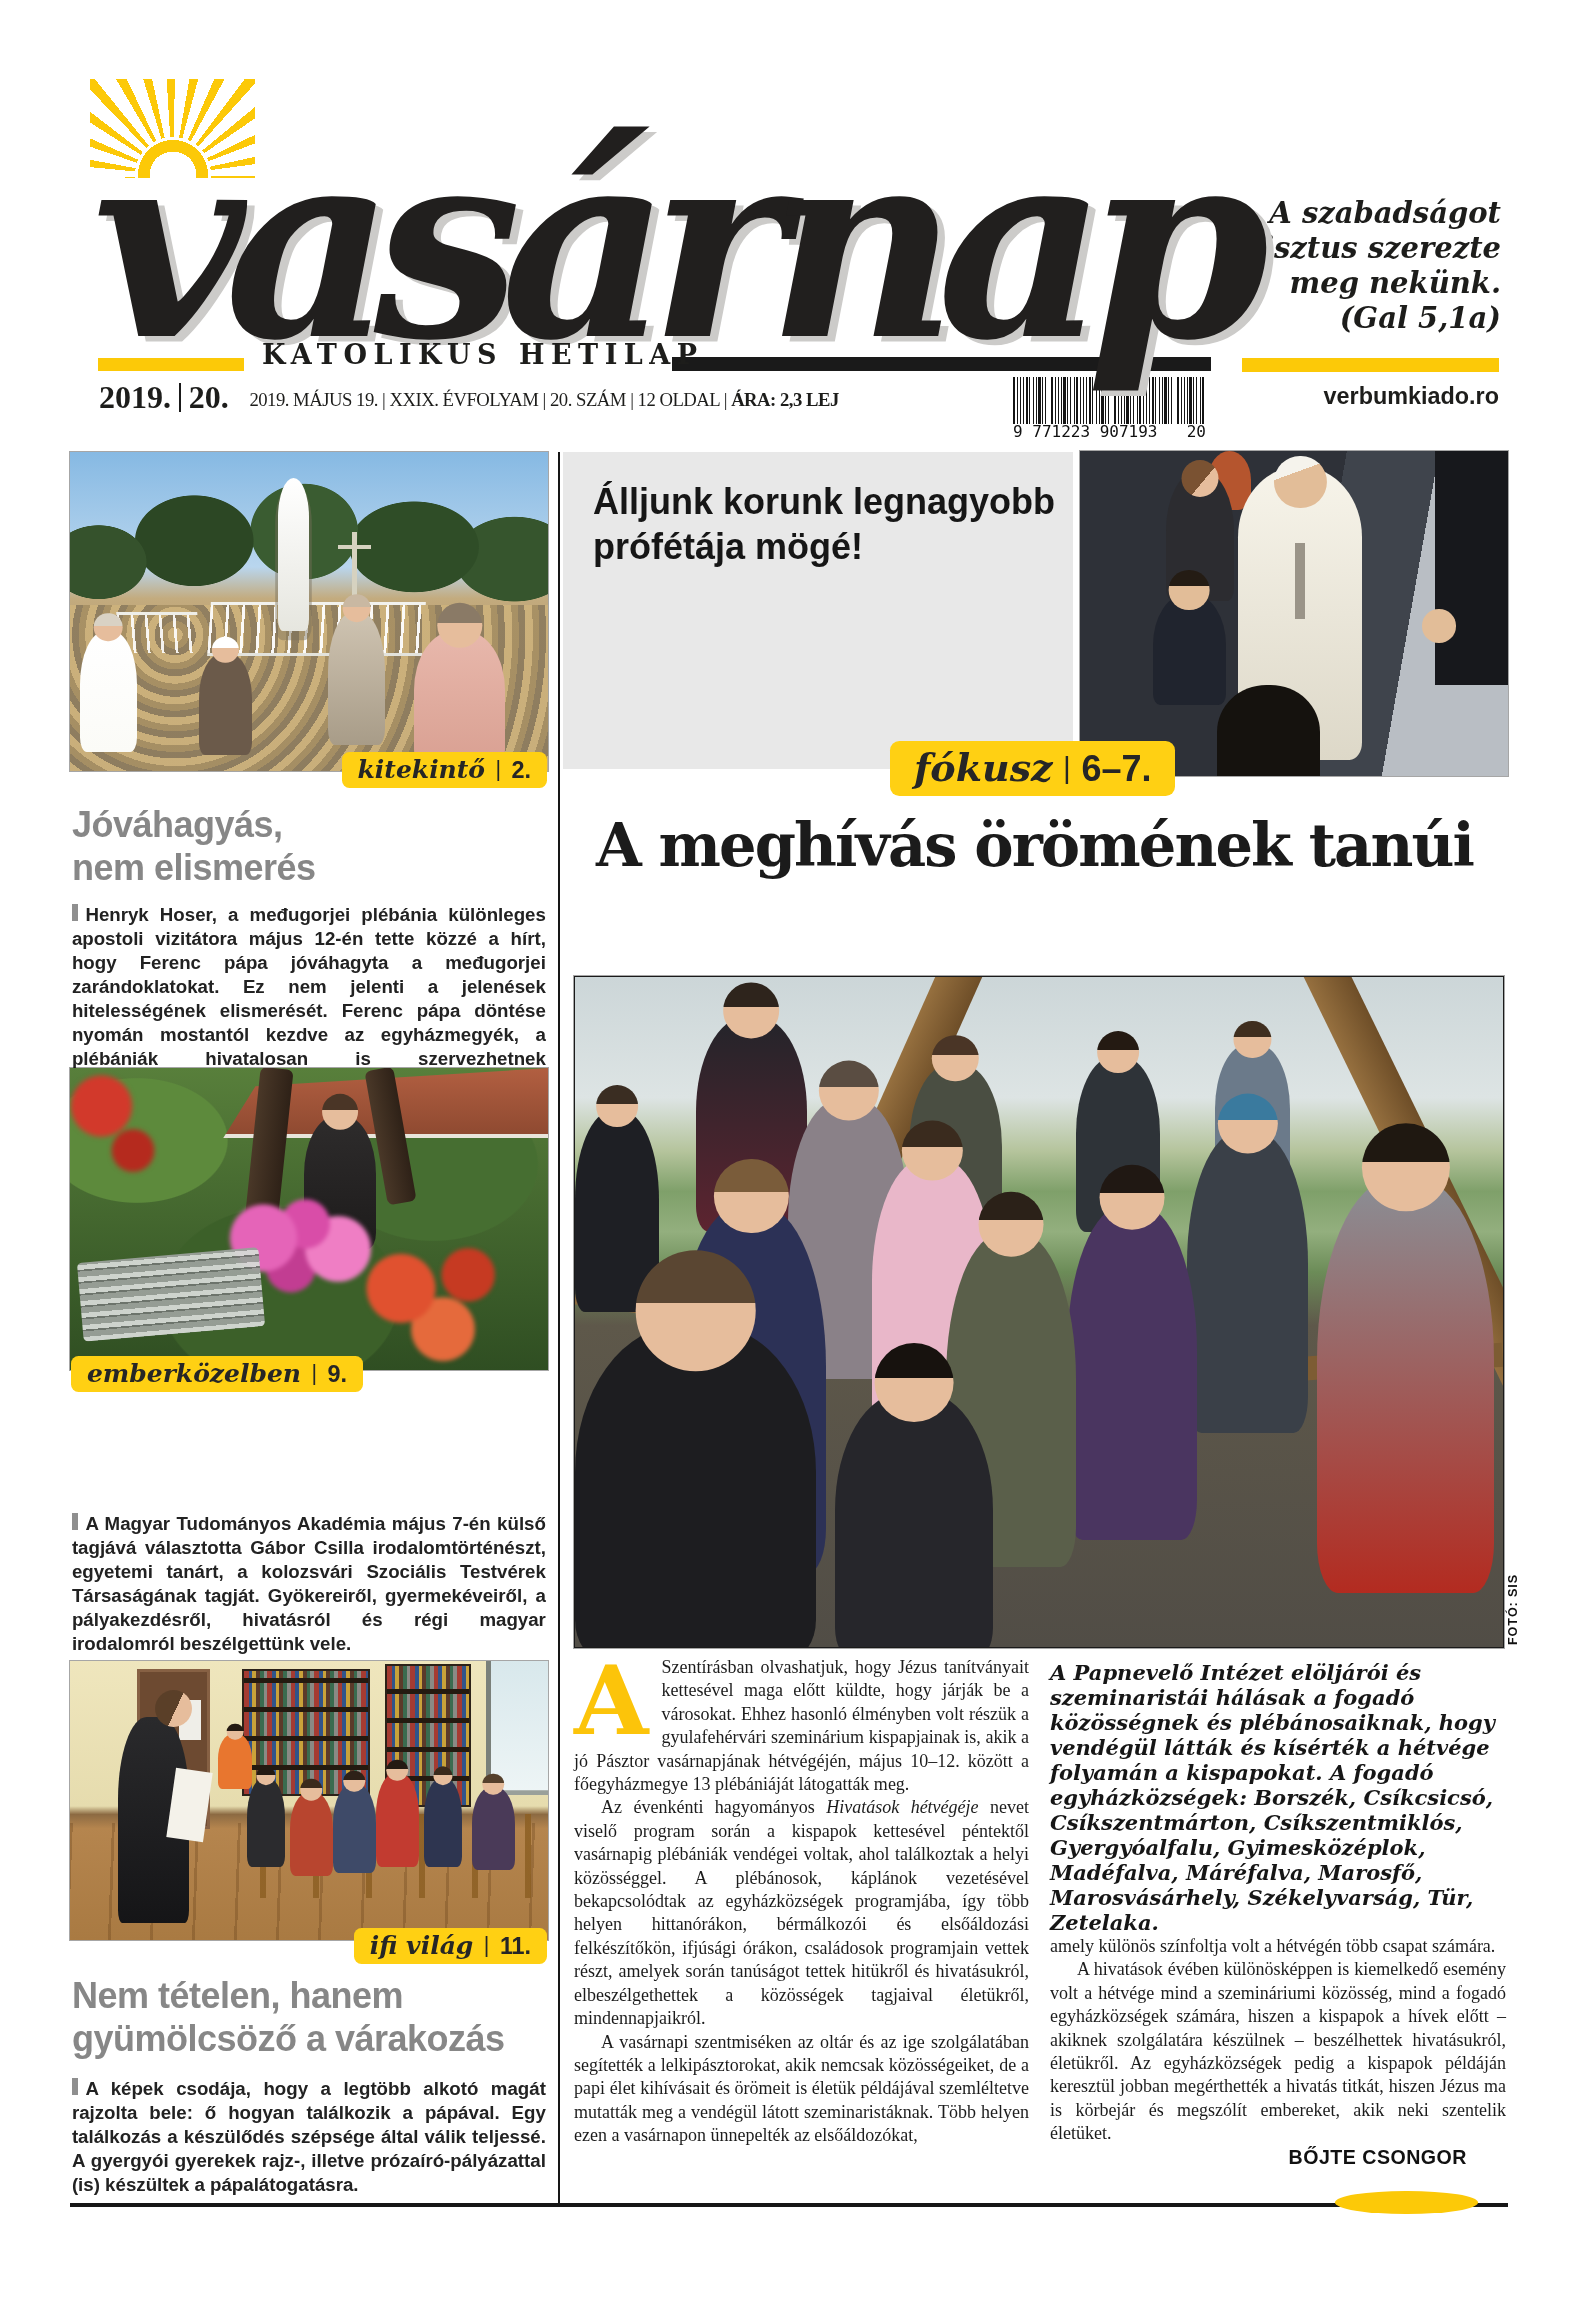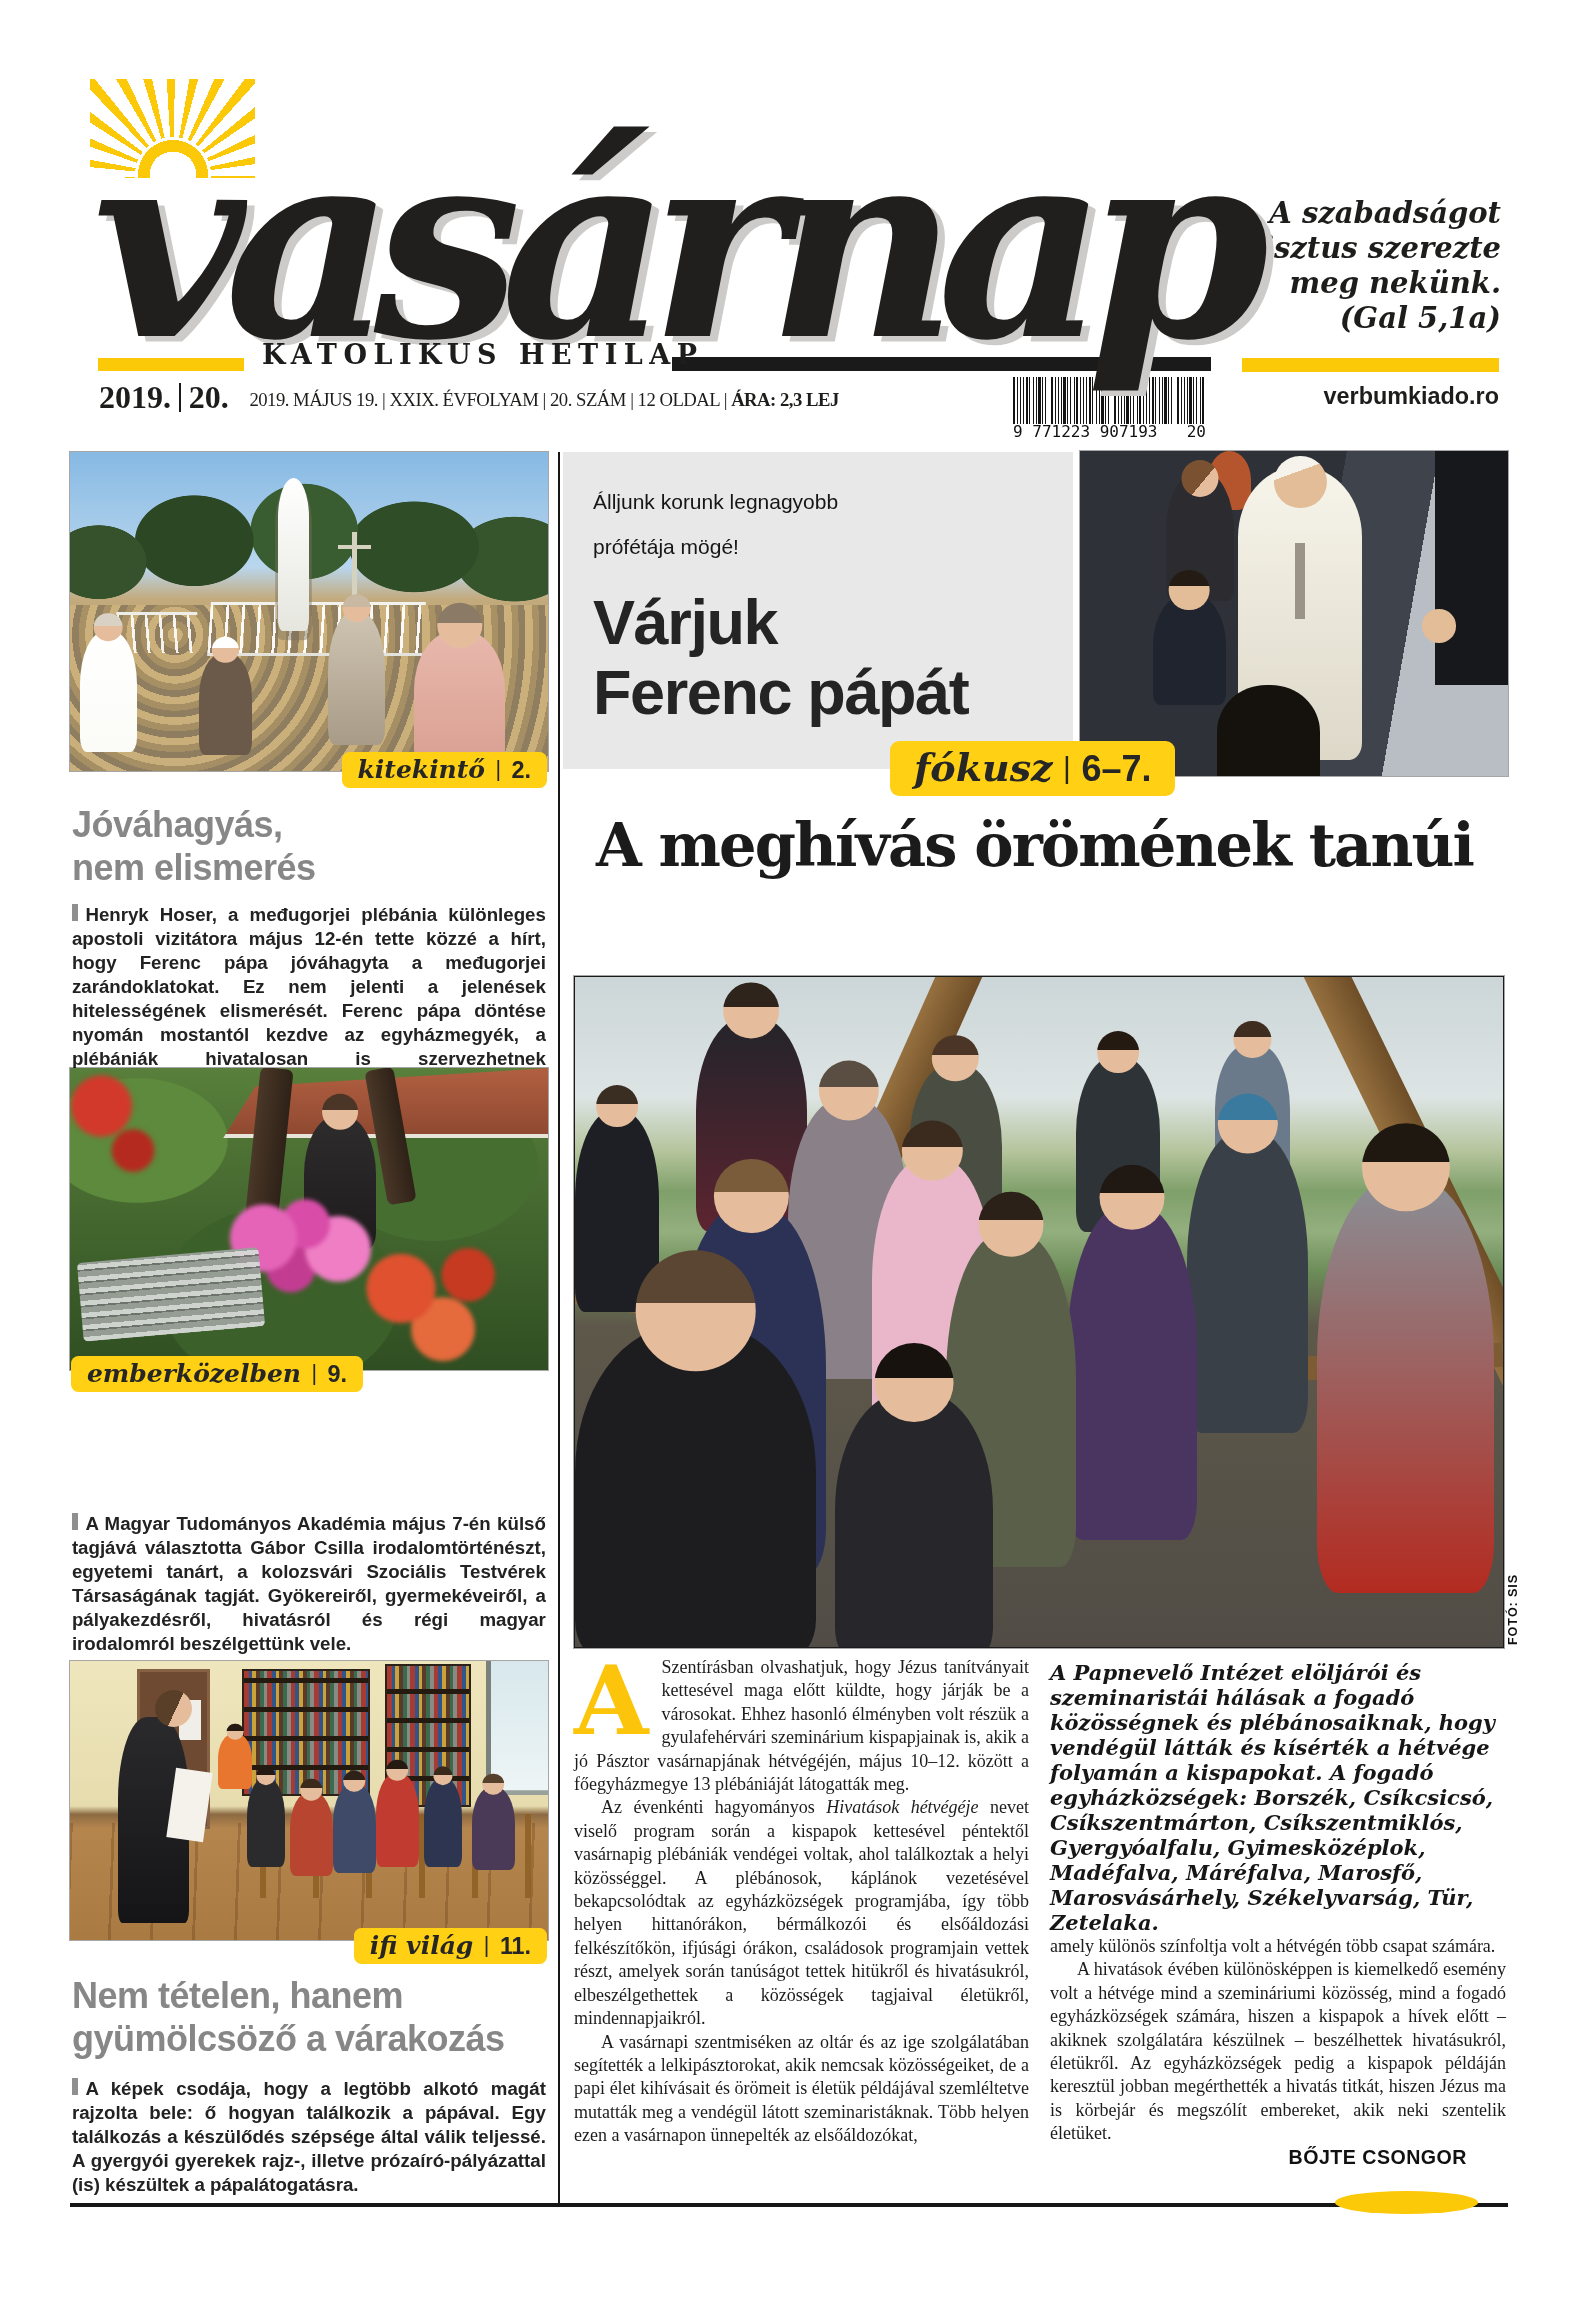--- a/index.html
+++ b/index.html
@@ -59,21 +59,21 @@
 
   .st1{top:452px;height:631px;} .st1 .photo{top:0;left:0;width:478px;height:319px;}
   .st1 .tag{right:0.9px;top:300px;} .st1 .story-headline{top:351px;} .st1 .story-lead{top:451px;}
   .st2{top:1068px;height:594px;} .st2 .photo{top:0;left:0;width:478px;height:302px;}
   .st2 .tag{left:0.9px;top:288px;} .st2 .story-headline{top:344px;} .st2 .story-lead{top:444px;}
   .st3{top:1661px;height:542px;} .st3 .photo{top:0;left:0;width:478px;height:279px;}
   .st3 .tag{right:0.9px;top:267px;} .st3 .story-headline{top:313px;} .st3 .story-lead{top:416px;}
 
   
   .promo-box{position:absolute;left:563px;top:452px;width:510px;height:317px;background:#e8e8e8;}
-  .kicker{position:absolute;left:30px;top:27px;font-weight:400;font-size:21px;line-height:45px;color:#161616;}
+  .kicker{position:absolute;left:30px;top:27px;font-weight:700;font-size:36px;line-height:45px;color:#161616;}
   .promo-title{position:absolute;left:30px;top:135px;font-weight:700;font-size:63px;line-height:70px;
      letter-spacing:-1.4px;color:#242424;}
   .pope-photo{position:absolute;left:1080px;top:451px;width:428px;height:325px;}
   .tag-fokusz{left:890px;top:741px;height:55px;line-height:53px;border-radius:9.3px;padding:0 24px;}
   .tag-fokusz .tag-label{font-size:38px;} .tag-fokusz .tag-page{font-size:36px;} .tag-fokusz .tag-sep{font-size:30px;top:-2.8px;}
   .main-headline{position:absolute;left:596px;top:811px;width:935px;margin:0;
      font-family:"DejaVu Serif",serif;font-weight:700;font-size:59px;letter-spacing:-1.9px;color:#1b1b1b;}
   .sub-headline{position:absolute;left:574px;top:904px;margin:0;
      font-family:"DejaVu Serif",serif;font-weight:700;font-size:27px;color:#1b1b1b;}
   .main-photo{position:absolute;left:574px;top:976px;width:928px;height:670px;border:1.4px solid #1a1a1a;}
@@ -309,24 +309,20 @@
       <span>gyümölcsöző a várakozás</span>
     </h2>
     <p class="story-lead" style="margin:0;"><span class="lead-tick"></span><span>A képek csodája, hogy a legtöbb alkotó magát rajzolta bele: ő hogyan találkozik a pápával. Egy találkozás a készülődés szépsége által válik teljessé. A gyergyói gyerekek rajz-, illetve prózaíró-pályázattal (is) készültek a pápalátogatásra.</span></p>
   </section>
 
   <section class="promo-box">
     <div class="kicker">
       <span>Álljunk korunk legnagyobb</span><br>
       <span>prófétája mögé!</span>
     </div>
-    <div class="promo-title">
-      <span>Várjuk</span><br>
-      <span>Ferenc pápát</span>
-    </div>
   </section>
 
   <div class="photo pope-photo ph4">
     <div class="art p4-crowd"></div>
     <div class="art p4-boy"></div>
     <div class="art p4-girl"></div>
     <div class="art p4-man"></div>
     <div class="art p4-pope"></div>
     <div class="art p4-suit"></div>
     <div class="art p4-woman"></div>

